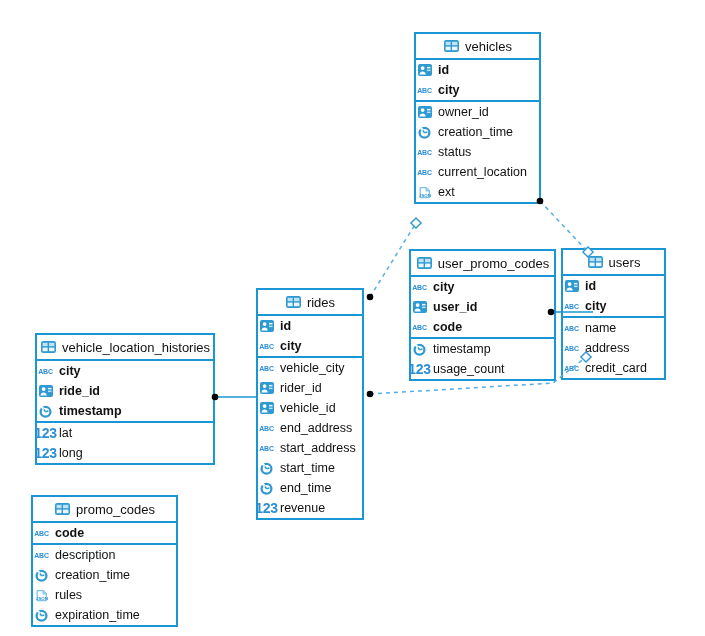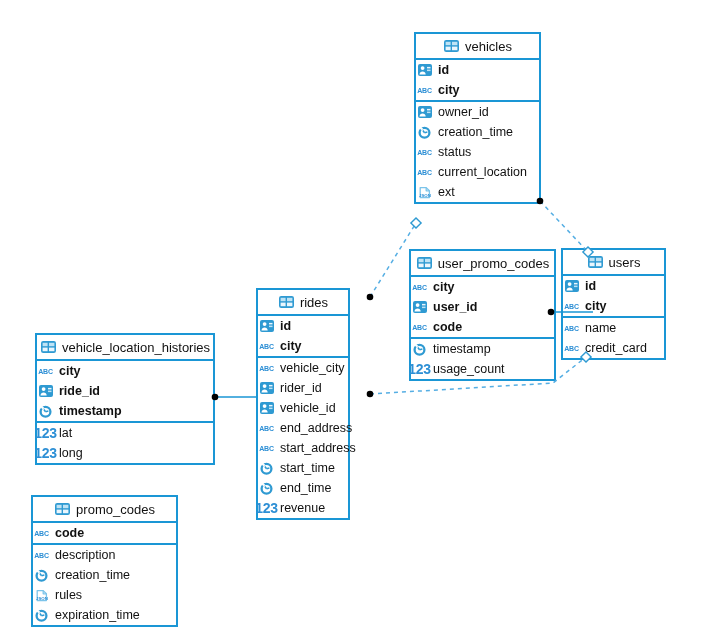--- a/index.html
+++ b/index.html
@@ -246,25 +246,31 @@
         <div class="erd-row">
           <span class="icon-box">
             <span class="icon-abc">ABC</span>
           </span>
           <span class="fname">name</span>
         </div>
         <div class="erd-row">
           <span class="icon-box">
             <span class="icon-abc">ABC</span>
           </span>
+          <span class="fname">address</span>
+        </div>
+        <div class="erd-row">
+          <span class="icon-box">
+            <span class="icon-abc">ABC</span>
+          </span>
           <span class="fname">credit_card</span>
         </div>
       </div>
     </div>
-    <div class="erd-table" style="left: 256px; top: 288px; width: 94px;">
+    <div class="erd-table" style="left: 256px; top: 288px; width: 108px;">
       <div class="erd-header">
         <span class="icon-box">
           <svg width="15" height="12" viewBox="0 0 15 12">
             <rect width="15" height="12" rx="2.2" fill="#2f9ad2"></rect>
             <rect x="1.6" y="1.8" width="5" height="3.4" fill="#bfe3f5"></rect>
             <rect x="8" y="1.8" width="5.4" height="3.4" fill="#bfe3f5"></rect>
             <rect x="1.6" y="6.6" width="5" height="3.6" fill="#eaf6fd"></rect>
             <rect x="8" y="6.6" width="5.4" height="3.6" fill="#eaf6fd"></rect>
           </svg>
         </span>

